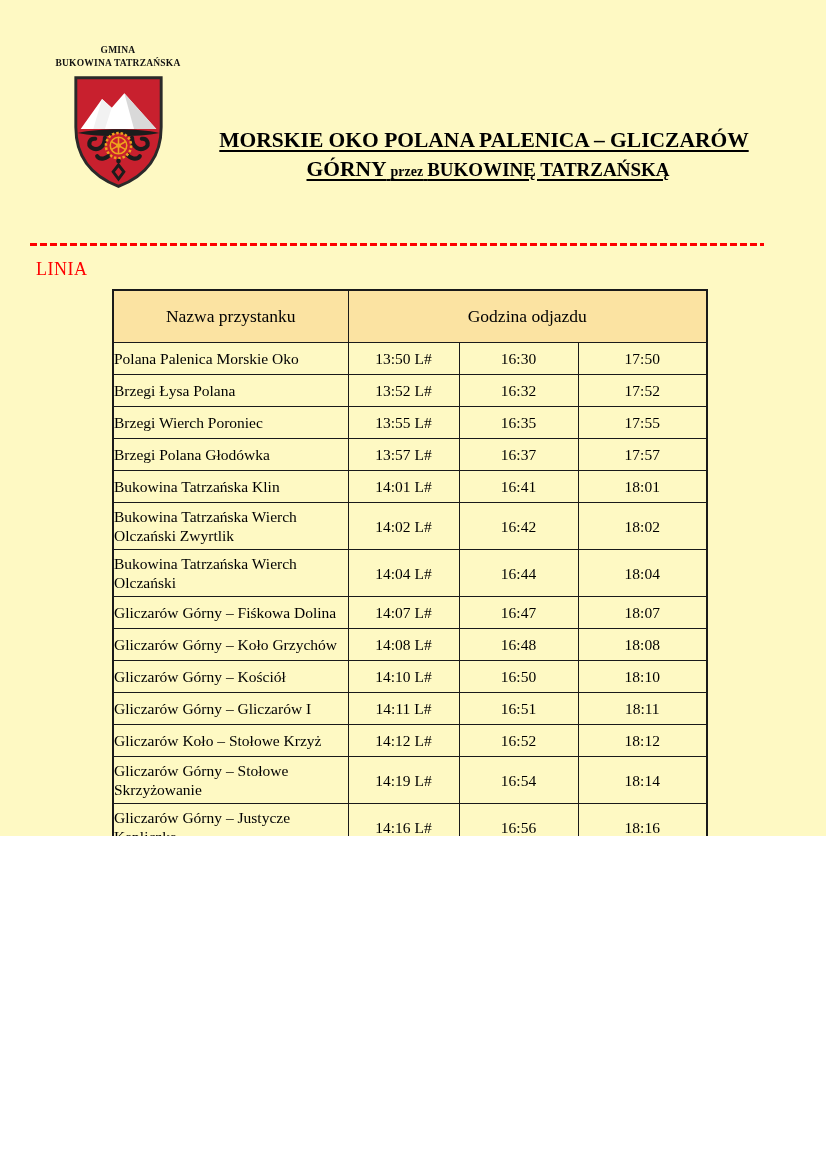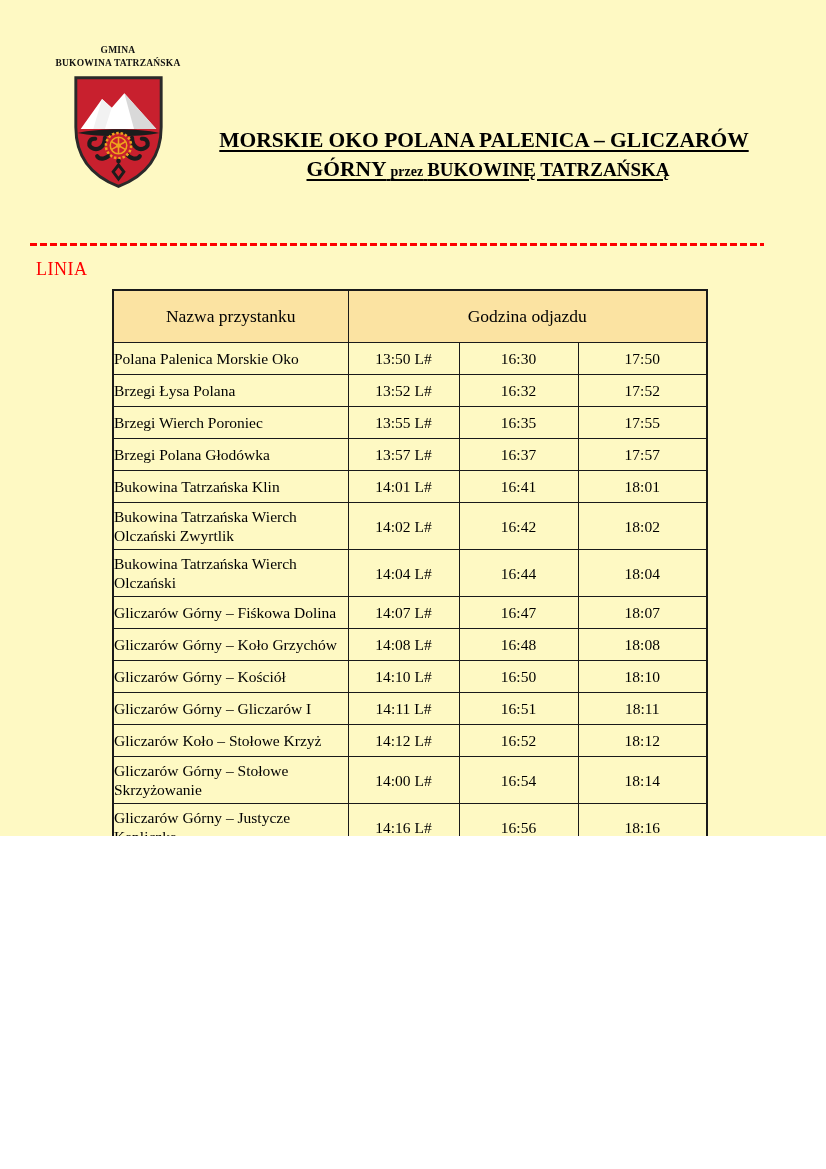--- a/index.html
+++ b/index.html
@@ -222,21 +222,21 @@
             <td class="time-cell">18:11</td>
           </tr>
           <tr>
             <td class="stop-cell">Gliczarów Koło – Stołowe Krzyż</td>
             <td class="time-cell">14:12 L#</td>
             <td class="time-cell">16:52</td>
             <td class="time-cell">18:12</td>
           </tr>
           <tr>
             <td class="stop-cell">Gliczarów Górny – Stołowe Skrzyżowanie</td>
-            <td class="time-cell">14:00 L#</td>
+            <td class="time-cell">14:19 L#</td>
             <td class="time-cell">16:54</td>
             <td class="time-cell">18:14</td>
           </tr>
           <tr>
             <td class="stop-cell">Gliczarów Górny – Justycze Kapliczka</td>
             <td class="time-cell">14:16 L#</td>
             <td class="time-cell">16:56</td>
             <td class="time-cell">18:16</td>
           </tr>
           <tr>

